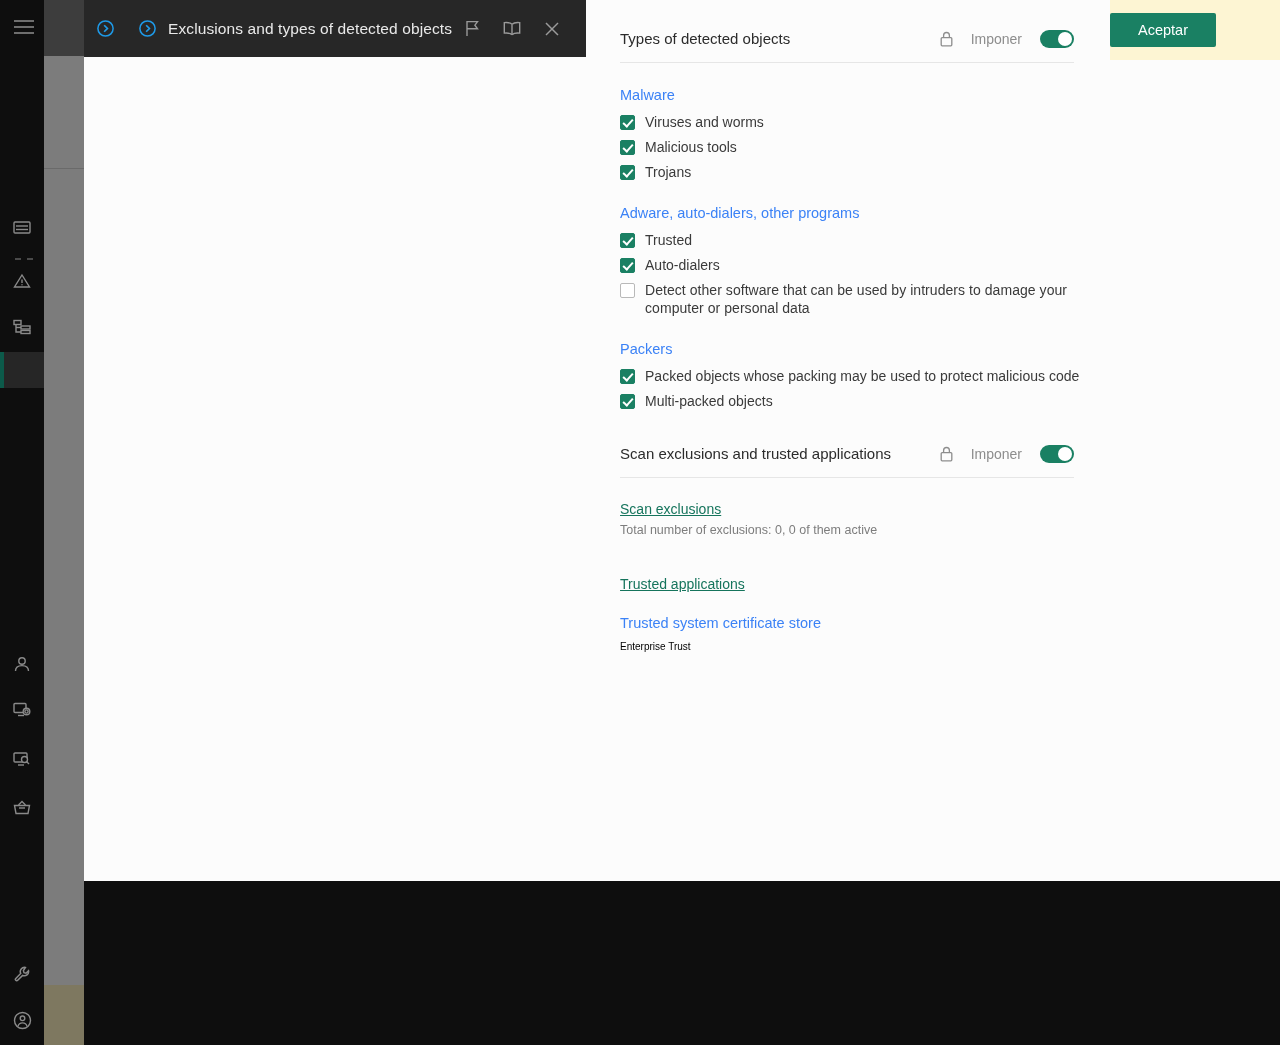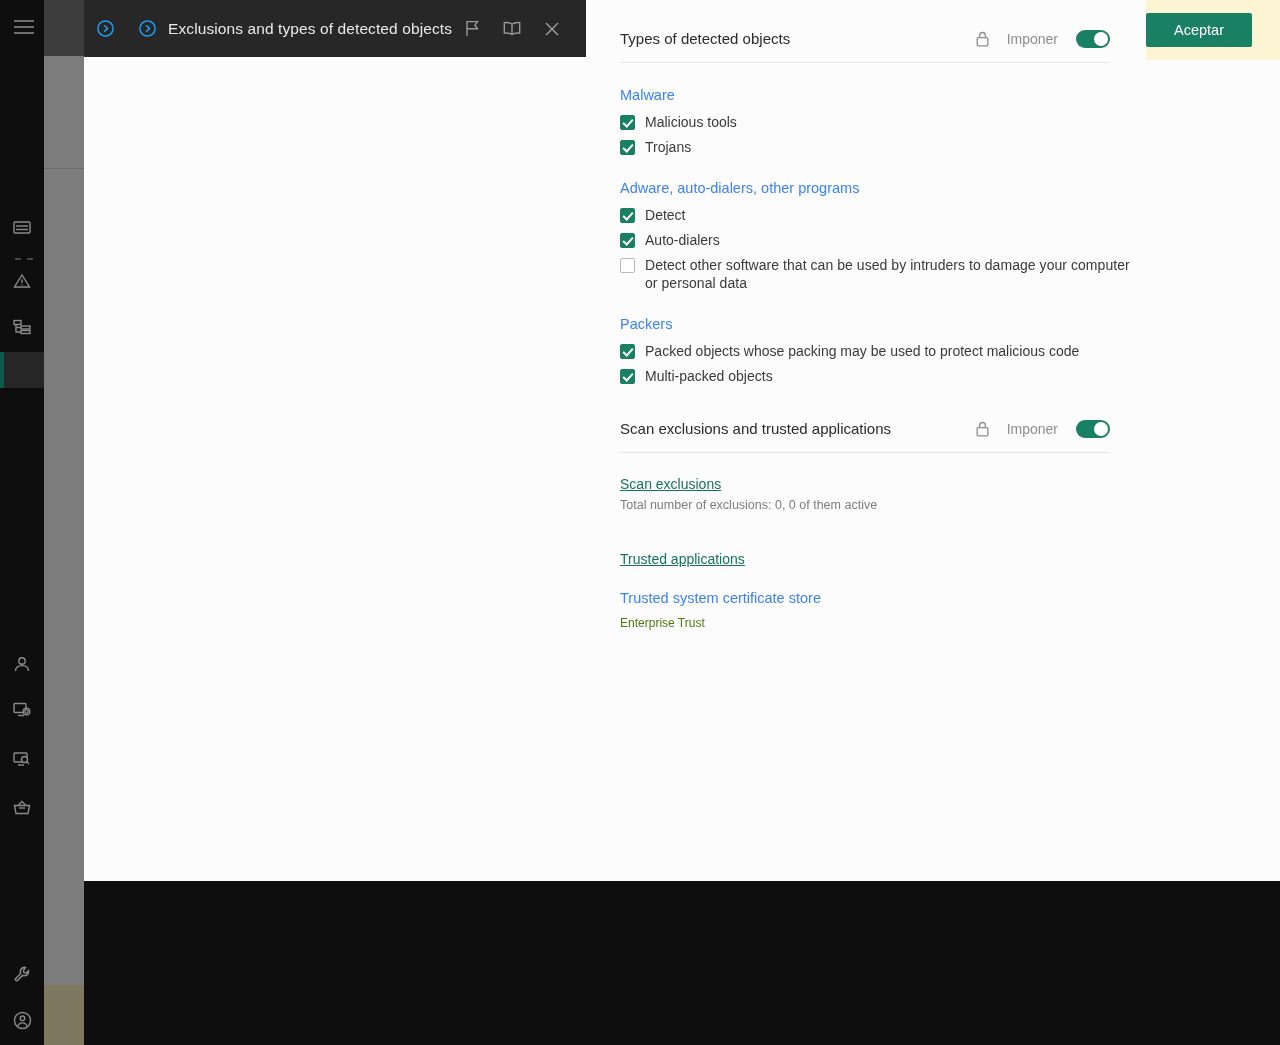--- a/index.html
+++ b/index.html
@@ -157,28 +157,28 @@
     font-size: 14px; color: #15745c;
     text-decoration: underline; cursor: pointer;
     display: inline-block;
   }
   .link-sub {
     font-size: 12.5px; color: #7d7d7d;
     margin-top: 5px;
   }
 
   .plain-text {
-    font-size: 12px; color: #4d7c0f; margin: 7px 0 0 34px;
+    font-size: 10px; color: #000000; margin: 7px 0 0 34px;
   }
 
   .footer {
     flex: 0 0 60px; height: 60px;
     background: #fdf5d3;
     display: flex; align-items: center; justify-content: flex-end;
-    padding-right: 28px;
+    padding-right: 64px;
   }
   .btn-accept {
     background: #1a8063; color: #ffffff;
     border: none; border-radius: 2px;
     font-size: 14.5px; font-family: "Liberation Sans", sans-serif;
     padding: 0 28px; height: 34px;
     min-width: 90px; cursor: pointer;
   }
 </style>
 </head>
@@ -344,31 +344,35 @@
           <span class="lock-label">Imponer</span>
           <div class="toggle">
               <div class="knob"></div>
             </div>
         </div>
       </div>
 
       <div class="group-title">Malware</div>
       <div class="cb-row">
         <span class="cb on"></span>
+        <span class="cb-label">Viruses and worms</span>
+      </div>
+      <div class="cb-row">
+        <span class="cb on"></span>
         <span class="cb-label">Malicious tools</span>
       </div>
       <div class="cb-row">
         <span class="cb on"></span>
         <span class="cb-label">Trojans</span>
       </div>
 
       <div class="group-title">Adware, auto-dialers, other programs</div>
       <div class="cb-row">
         <span class="cb on"></span>
-        <span class="cb-label">Detect</span>
+        <span class="cb-label">Trusted</span>
       </div>
       <div class="cb-row">
         <span class="cb on"></span>
         <span class="cb-label">Auto-dialers</span>
       </div>
       <div class="cb-row wide">
         <span class="cb off"></span>
         <span class="cb-label">Detect other software that can be used by intruders to damage your computer or personal data</span>
       </div>
 

